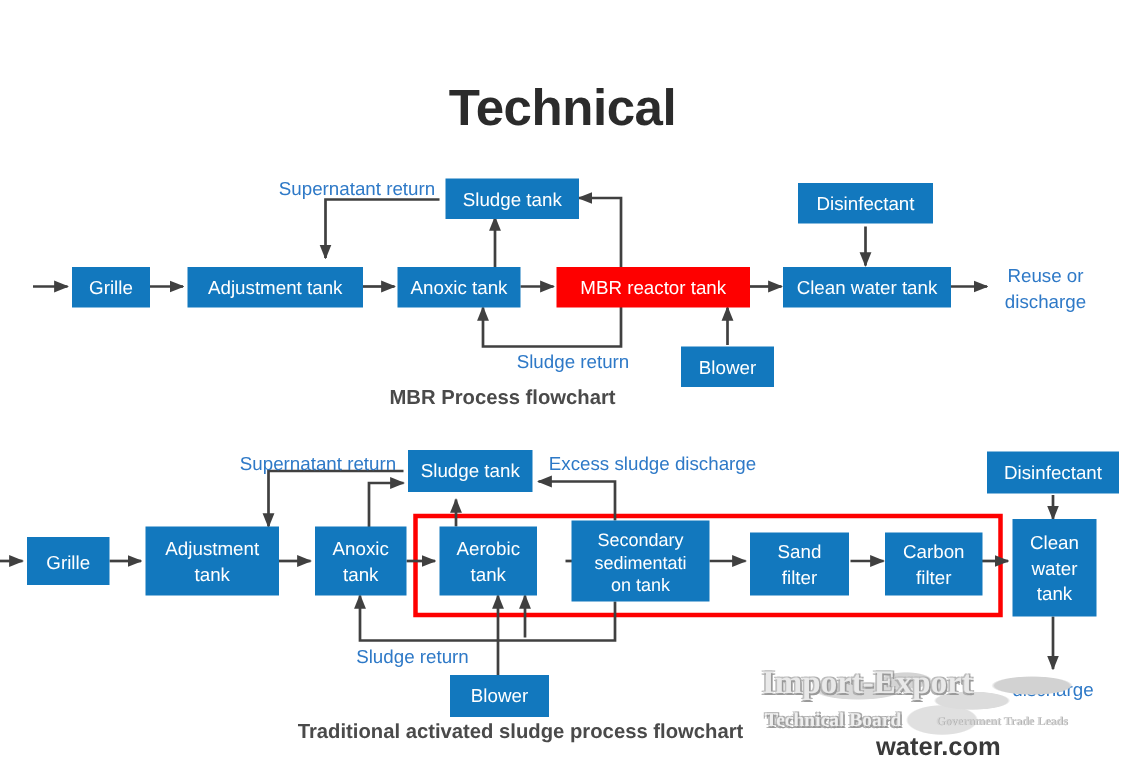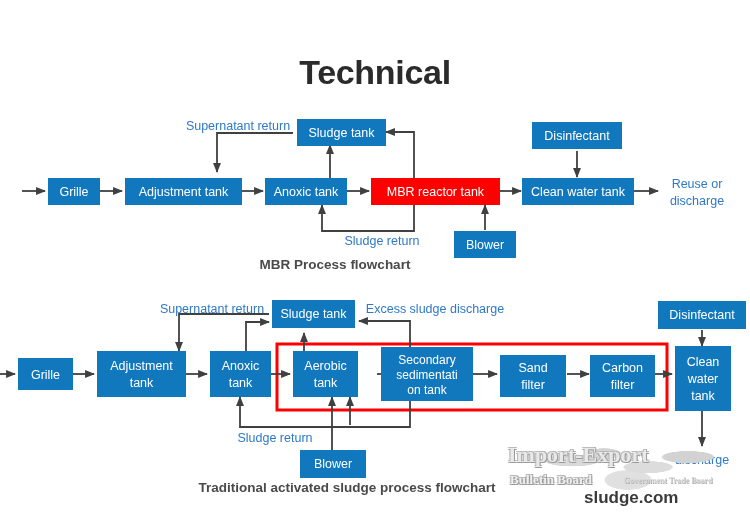--- a/index.html
+++ b/index.html
@@ -245,18 +245,18 @@
       <text class="annot" x="275" y="442" font-size="12.5">Sludge return</text>
       <text class="annot" x="702" y="464" font-size="12.5">discharge</text>
 
       <text class="caption" x="347" y="492" font-size="13.5">Traditional activated sludge process flowchart</text>
     </g>
   </svg>
 
   <div id="watermark" class="wm">
     <div class="wm-globe"></div>
     <div class="wm-main">Import-Export</div>
-    <div class="wm-sub">Bulletin Board</div>
-    <div class="wm-tag">Government Trade Board</div>
-    <div class="wm-url">sludge.com</div>
+    <div class="wm-sub">Technical Board</div>
+    <div class="wm-tag">Government Trade Leads</div>
+    <div class="wm-url">water.com</div>
   </div>
 
 </div>
 
 </body></html>

